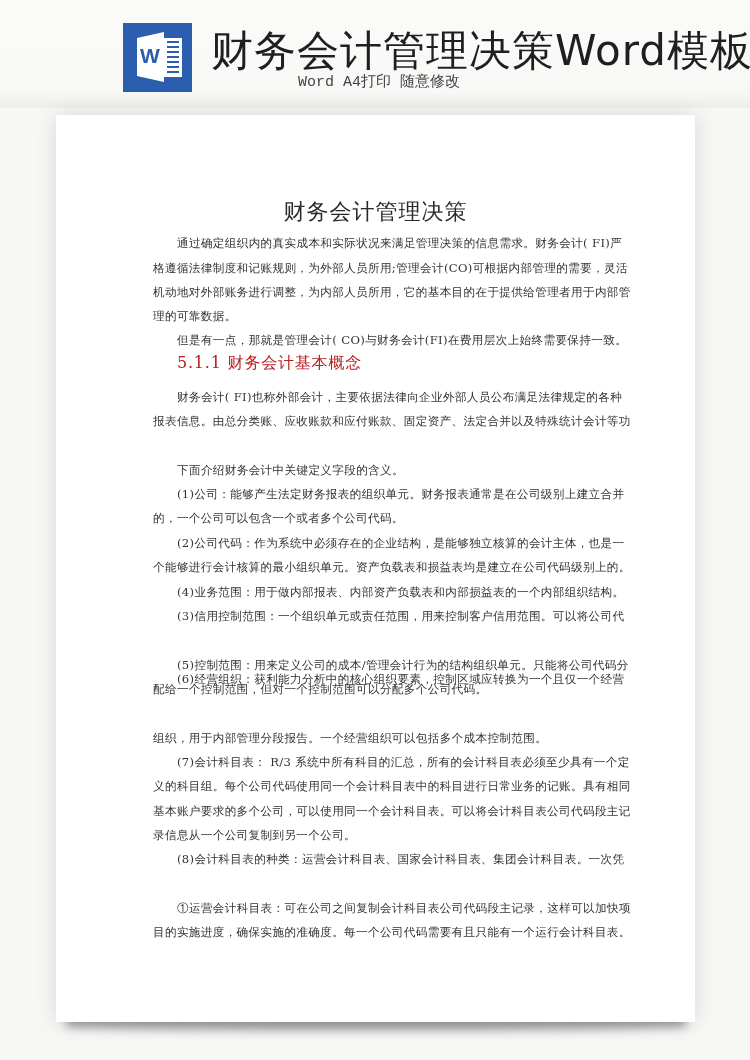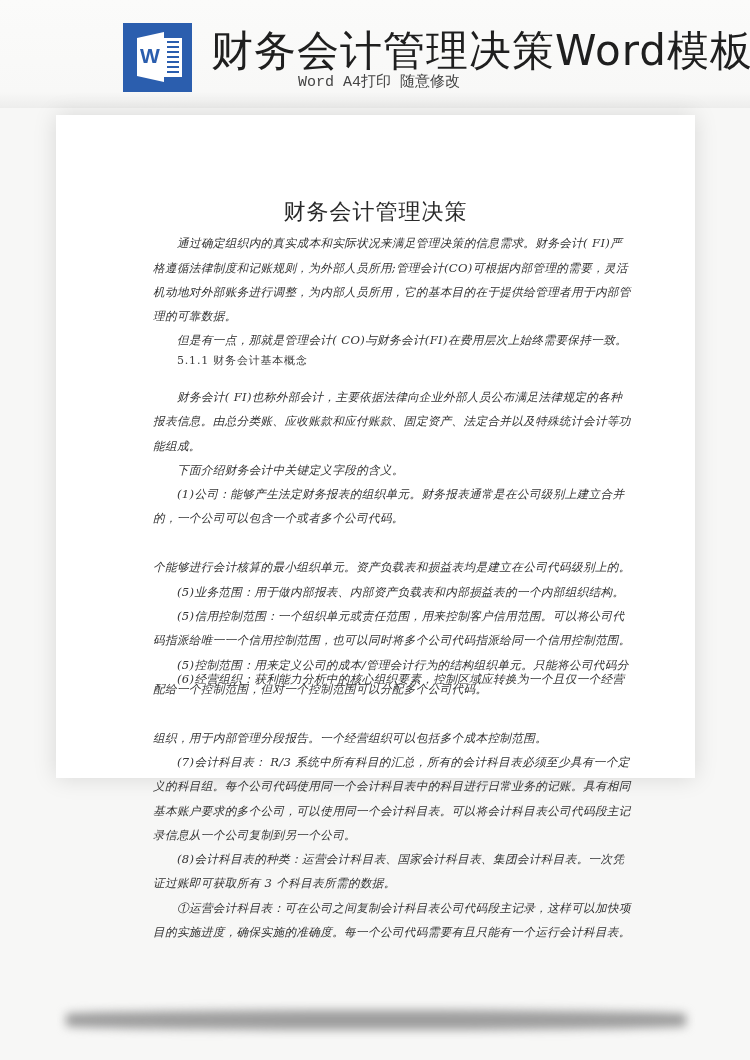--- a/index.html
+++ b/index.html
@@ -17,30 +17,30 @@
     font-weight:bold; font-size:21px; color:#2b5eae; }
   .word-logo .lines { position:absolute; left:41px; top:15px; width:18px; height:39px; background:#fff; }
   .word-logo .lines i { display:block; height:2px; margin:3px 3px 0 3px; background:#2b5eae; }
   .banner-title { position:absolute; left:211px; top:23px; font-family:"DejaVu Sans","Liberation Sans",sans-serif;
     font-size:42px; color:#1f1f1f; letter-spacing:1px; white-space:nowrap; }
   .banner-sub { position:absolute; left:298px; top:72px; font-family:Liberation Mono, monospace;
     font-size:15px; color:#444; white-space:nowrap; }
 
   .page-shadow { position:absolute; left:66px; top:1010px; width:620px; height:20px;
     background:#9e9e9e; filter:blur(5px); border-radius:50%/20%; }
-  .page { position:absolute; left:56px; top:115px; width:639px; height:663px; background:#fff;
+  .page { position:absolute; left:56px; top:115px; width:639px; height:907px; background:#fff;
     box-shadow:0 0 22px rgba(0,0,0,0.13); }
 
   .ln { position:absolute; left:97px; width:448px; font-size:11.6px; line-height:16px; color:#333;
-    white-space:nowrap; letter-spacing:0.35px; text-align:justify; text-align-last:justify;font-style:italic; }
+    white-space:nowrap; letter-spacing:0.35px; text-align:justify; text-align-last:justify; }
   .ln.first { left:121px; width:424px; }
   .ln.last { text-align-last:left; }
   .doc-title { position:absolute; left:0; width:639px; text-align:center; top:82px; font-size:22px; color:#2a2a2a;
     letter-spacing:1px; }
-  .heading { position:absolute; left:121px; top:238px; font-size:11px; color:#404040; letter-spacing:0.8px; white-space:nowrap; }
+  .heading { position:absolute; left:121px; top:238px; font-size:16px; color:#b91c1c; letter-spacing:0.8px; white-space:nowrap; }
 </style>
 </head>
 <body>
 
 <div class="banner">
   <div class="word-logo">
     <div class="lines">
         <i></i>
         <i></i>
         <i></i>
@@ -64,33 +64,31 @@
   <div class="ln first" style="top:120px">通过确定组织内的真实成本和实际状况来满足管理决策的信息需求。财务会计( FI)严</div>
   <div class="ln" style="top:145px">格遵循法律制度和记账规则，为外部人员所用;管理会计(CO)可根据内部管理的需要，灵活</div>
   <div class="ln" style="top:169px">机动地对外部账务进行调整，为内部人员所用，它的基本目的在于提供给管理者用于内部管</div>
   <div class="ln last" style="top:193px">理的可靠数据。</div>
   <div class="ln first" style="top:217px">但是有一点，那就是管理会计( CO)与财务会计(FI)在费用层次上始终需要保持一致。</div>
 
   <div class="heading">5.1.1 财务会计基本概念</div>
 
   <div class="ln first" style="top:274px">财务会计( FI)也称外部会计，主要依据法律向企业外部人员公布满足法律规定的各种</div>
   <div class="ln" style="top:298px">报表信息。由总分类账、应收账款和应付账款、固定资产、法定合并以及特殊统计会计等功</div>
-  <div class="ln last" style="top:323px">能组成。</div>
   <div class="ln first last" style="top:347px">下面介绍财务会计中关键定义字段的含义。</div>
   <div class="ln first" style="top:371px">(1)公司：能够产生法定财务报表的组织单元。财务报表通常是在公司级别上建立合并</div>
   <div class="ln last" style="top:395px">的，一个公司可以包含一个或者多个公司代码。</div>
+  <div class="ln first" style="top:420px">(2)公司代码：作为系统中必须存在的企业结构，是能够独立核算的会计主体，也是一</div>
   <div class="ln" style="top:444px">个能够进行会计核算的最小组织单元。资产负载表和损益表均是建立在公司代码级别上的。</div>
-  <div class="ln first" style="top:469px">(5)业务范围：用于做内部报表、内部资产负载表和内部损益表的一个内部组织结构。</div>
-  <div class="ln first" style="top:493px">(5)信用控制范围：一个组织单元或责任范围，用来控制客户信用范围。可以将公司代</div>
-  <div class="ln" style="top:517px">码指派给唯一一个信用控制范围，也可以同时将多个公司代码指派给同一个信用控制范围。</div>
+  <div class="ln first" style="top:469px">(4)业务范围：用于做内部报表、内部资产负载表和内部损益表的一个内部组织结构。</div>
+  <div class="ln first" style="top:493px">(3)信用控制范围：一个组织单元或责任范围，用来控制客户信用范围。可以将公司代</div>
   <div class="ln first" style="top:542px">(5)控制范围：用来定义公司的成本/管理会计行为的结构组织单元。只能将公司代码分</div>
   <div class="ln last" style="top:566px">配给一个控制范围，但对一个控制范围可以分配多个公司代码。</div>
   <div class="ln first" style="top:556px">(6)经营组织：获利能力分析中的核心组织要素，控制区域应转换为一个且仅一个经营</div>
   <div class="ln last" style="top:615px">组织，用于内部管理分段报告。一个经营组织可以包括多个成本控制范围。</div>
   <div class="ln first" style="top:639px">(7)会计科目表： R/3 系统中所有科目的汇总，所有的会计科目表必须至少具有一个定</div>
   <div class="ln" style="top:688px">基本账户要求的多个公司，可以使用同一个会计科目表。可以将会计科目表公司代码段主记</div>
   <div class="ln" style="top:663px">义的科目组。每个公司代码使用同一个会计科目表中的科目进行日常业务的记账。具有相同</div>
   <div class="ln last" style="top:712px">录信息从一个公司复制到另一个公司。</div>
   <div class="ln first" style="top:736px">(8)会计科目表的种类：运营会计科目表、国家会计科目表、集团会计科目表。一次凭</div>
-  <div class="ln last" style="top:760px">证过账即可获取所有 3 个科目表所需的数据。</div>
   <div class="ln first" style="top:785px">①运营会计科目表：可在公司之间复制会计科目表公司代码段主记录，这样可以加快项</div>
   <div class="ln" style="top:809px">目的实施进度，确保实施的准确度。每一个公司代码需要有且只能有一个运行会计科目表。</div>
 </div>
 
 </body></html>

